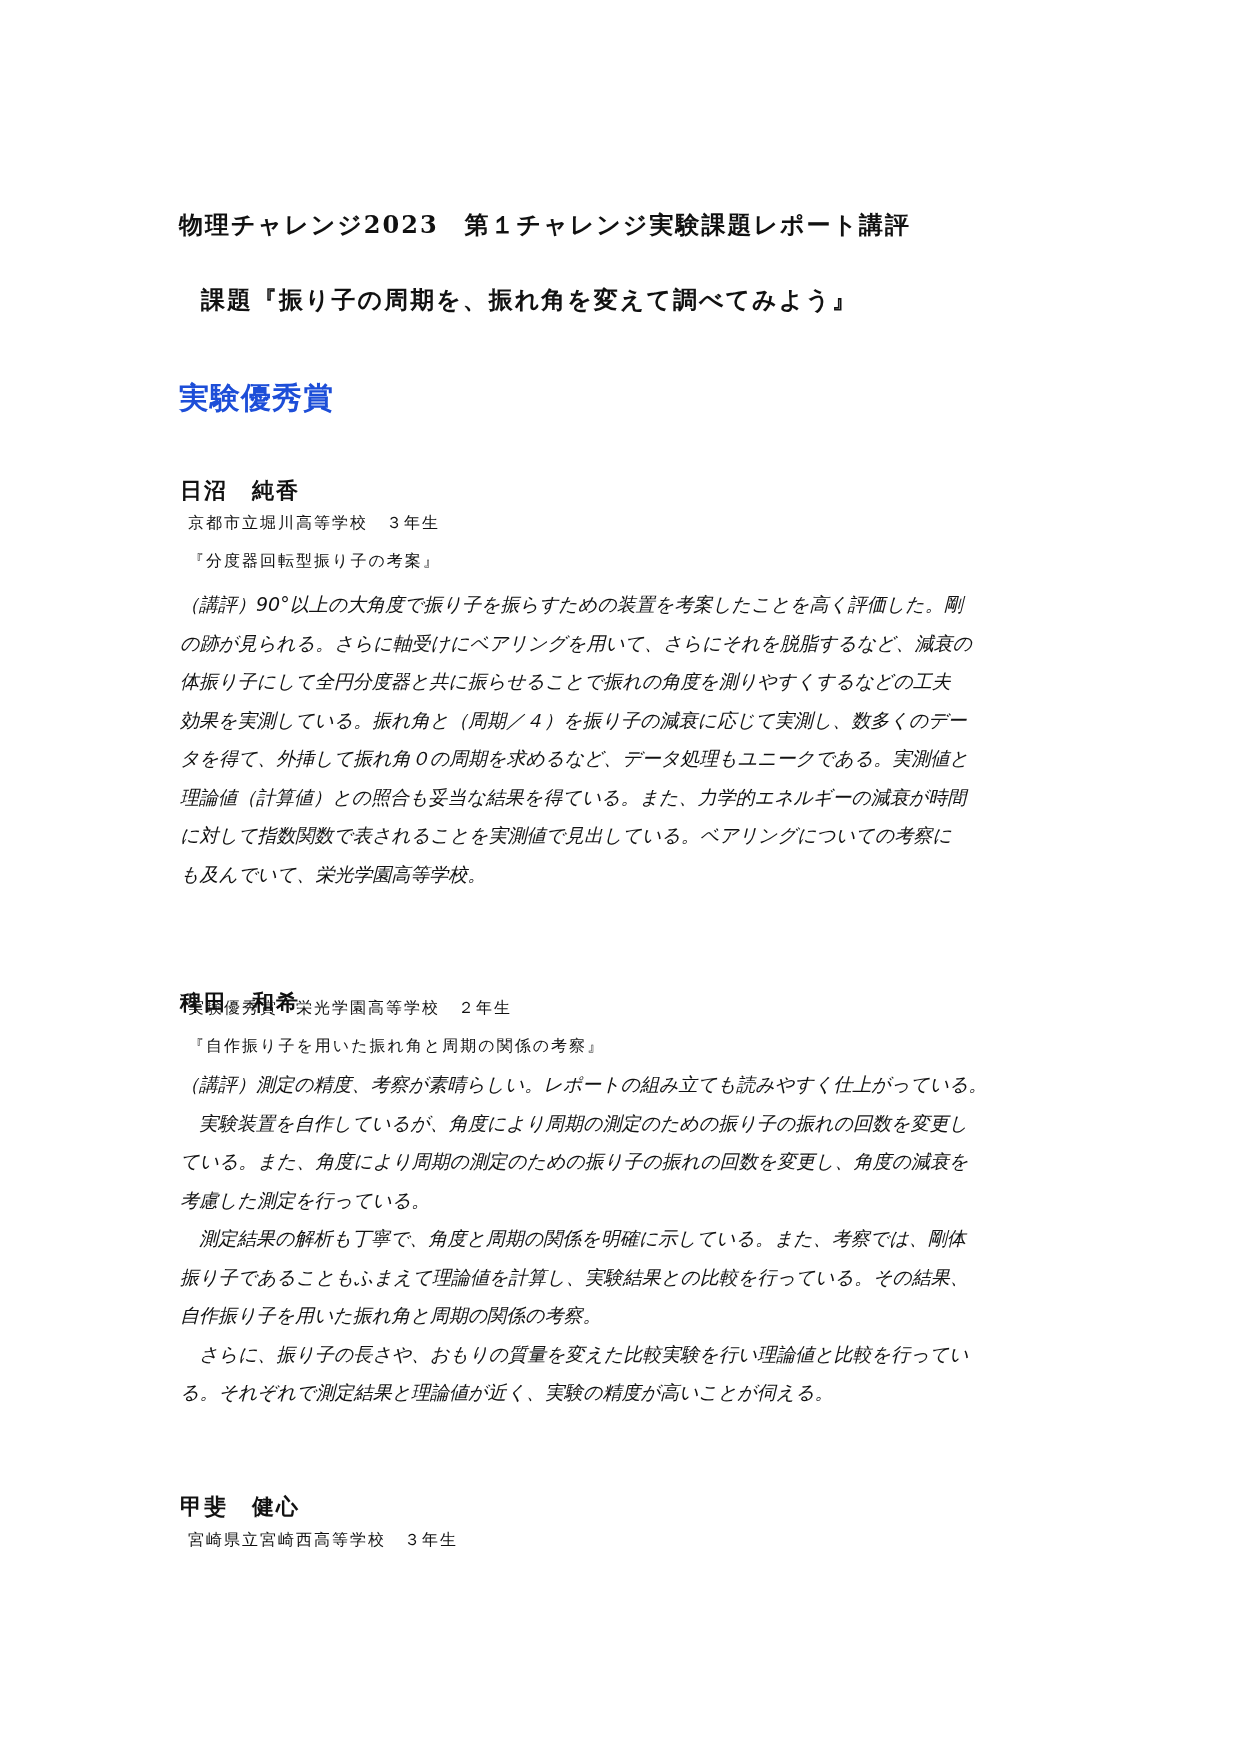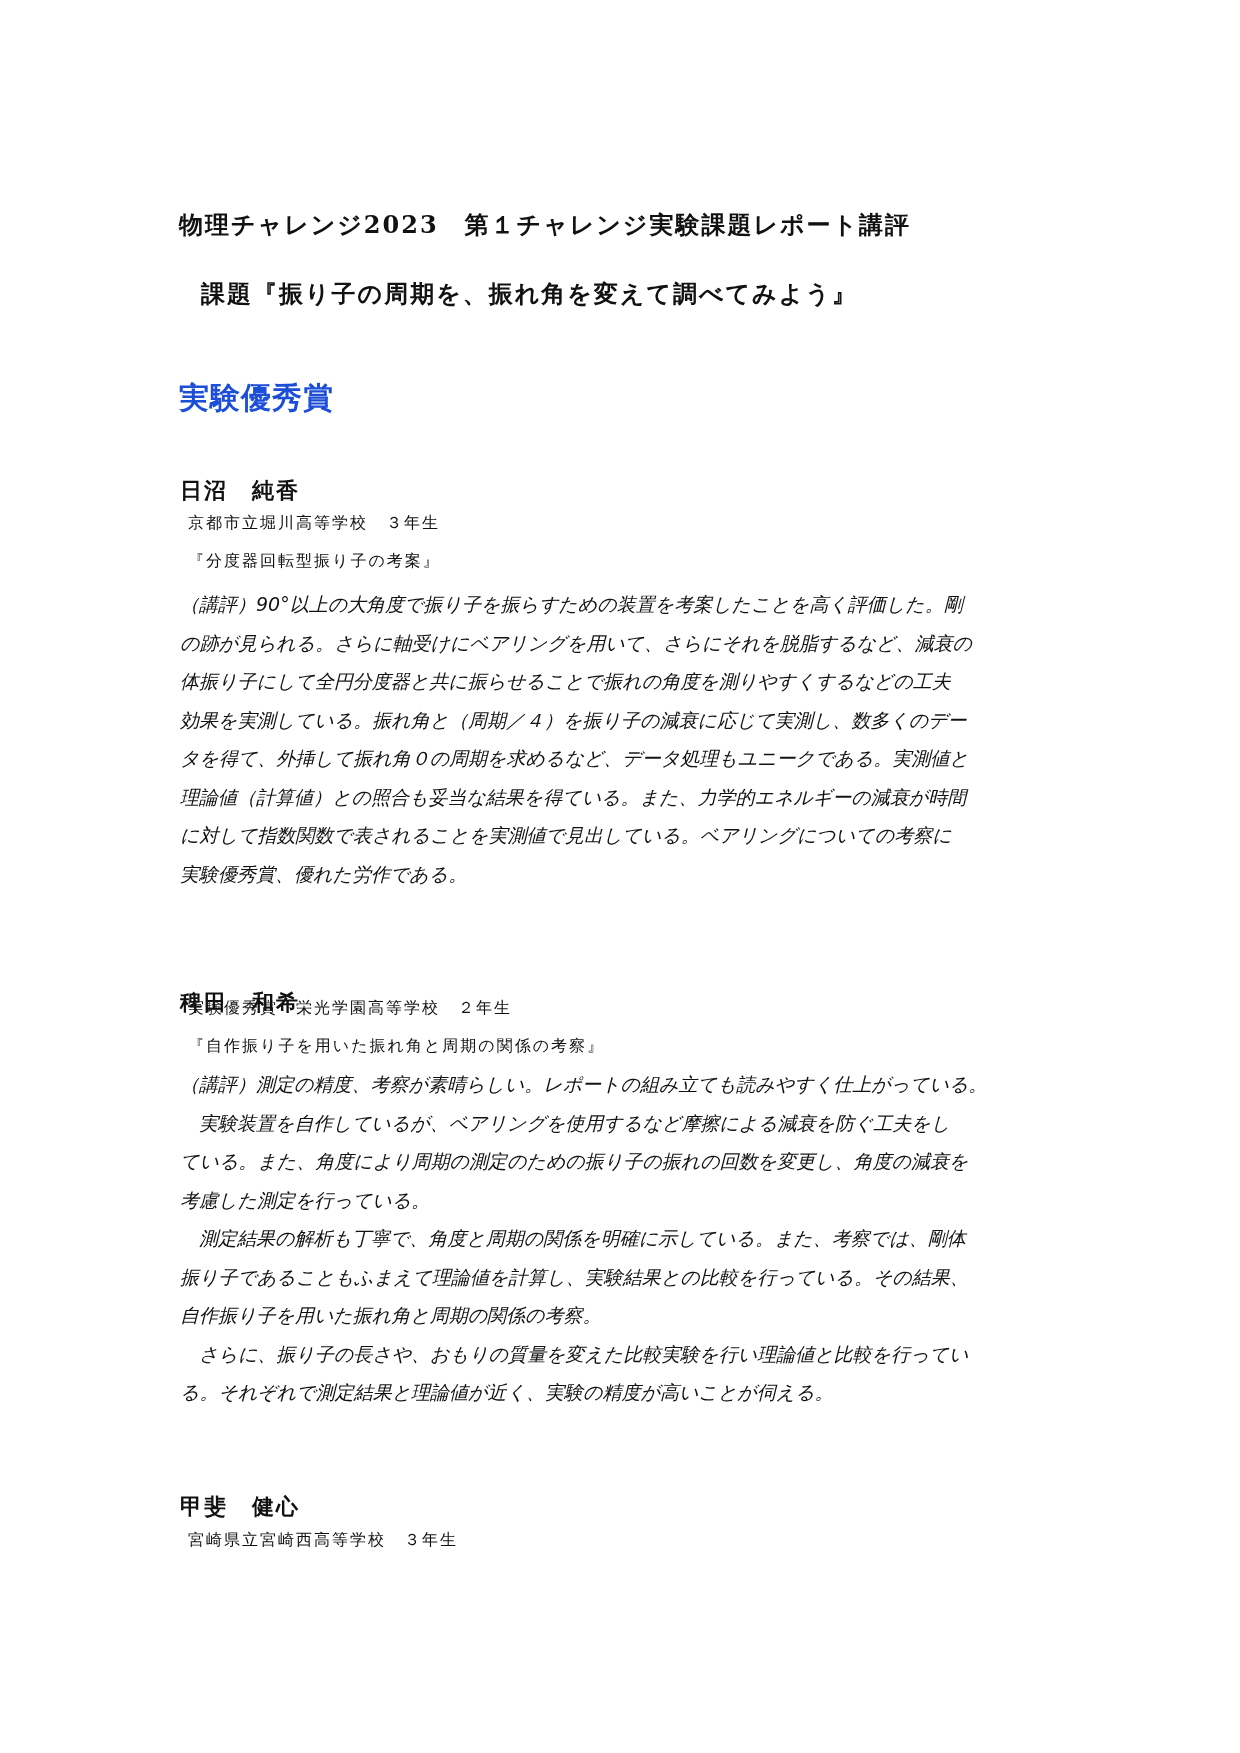--- a/index.html
+++ b/index.html
@@ -28,44 +28,44 @@
     .para {
       left: 180px; width: 890px; font-size: 19px; line-height: 38.5px;
       white-space: normal; font-family: "DejaVu Sans", sans-serif;
     }
     .line { display: block; white-space: nowrap; font-style: italic; }
   </style>
 </head>
 <body>
 
 <div class="abs title" style="top:209px;">物理チャレンジ2023　第１チャレンジ実験課題レポート講評</div>
-<div class="abs title" style="top:278px;padding-left:22px;">課題『振り子の周期を、振れ角を変えて調べてみよう』</div>
+<div class="abs title" style="top:284px;padding-left:22px;">課題『振り子の周期を、振れ角を変えて調べてみよう』</div>
 
 <div class="abs award">実験優秀賞</div>
 
 <div class="abs name" style="top:476px;">日沼　純香</div>
 <div class="abs school" style="top:513px;">京都市立堀川高等学校　３年生</div>
 <div class="abs report" style="top:551px;">『分度器回転型振り子の考案』</div>
 <div class="abs para" style="top:585px;">
   <span class="line">（講評）90°以上の大角度で振り子を振らすための装置を考案したことを高く評価した。剛</span>
   <span class="line">の跡が見られる。さらに軸受けにベアリングを用いて、さらにそれを脱脂するなど、減衰の</span>
   <span class="line">体振り子にして全円分度器と共に振らせることで振れの角度を測りやすくするなどの工夫</span>
   <span class="line">効果を実測している。振れ角と（周期／４）を振り子の減衰に応じて実測し、数多くのデー</span>
   <span class="line">タを得て、外挿して振れ角０の周期を求めるなど、データ処理もユニークである。実測値と</span>
   <span class="line">理論値（計算値）との照合も妥当な結果を得ている。また、力学的エネルギーの減衰が時間</span>
   <span class="line">に対して指数関数で表されることを実測値で見出している。ベアリングについての考察に</span>
-  <span class="line">実験優秀賞、優れた労作である。</span>
+  <span class="line">も及んでいて、栄光学園高等学校。</span>
 </div>
 
 <div class="abs name" style="top:988px;text-align:right;">稗田　和希</div>
 <div class="abs school" style="top:998px;">実験優秀賞　栄光学園高等学校　２年生</div>
 <div class="abs report" style="top:1036px;text-align:right;">『自作振り子を用いた振れ角と周期の関係の考察』</div>
 <div class="abs para" style="top:1065px;">
   <span class="line">（講評）測定の精度、考察が素晴らしい。レポートの組み立ても読みやすく仕上がっている。</span>
-  <span class="line">　実験装置を自作しているが、ベアリングを使用するなど摩擦による減衰を防ぐ工夫をし</span>
+  <span class="line">　実験装置を自作しているが、角度により周期の測定のための振り子の振れの回数を変更し</span>
   <span class="line">ている。また、角度により周期の測定のための振り子の振れの回数を変更し、角度の減衰を</span>
   <span class="line">考慮した測定を行っている。</span>
   <span class="line">　測定結果の解析も丁寧で、角度と周期の関係を明確に示している。また、考察では、剛体</span>
   <span class="line">振り子であることもふまえて理論値を計算し、実験結果との比較を行っている。その結果、</span>
   <span class="line">自作振り子を用いた振れ角と周期の関係の考察。</span>
   <span class="line">　さらに、振り子の長さや、おもりの質量を変えた比較実験を行い理論値と比較を行ってい</span>
   <span class="line">る。それぞれで測定結果と理論値が近く、実験の精度が高いことが伺える。</span>
 </div>
 
 <div class="abs name" style="top:1492px;">甲斐　健心</div>

